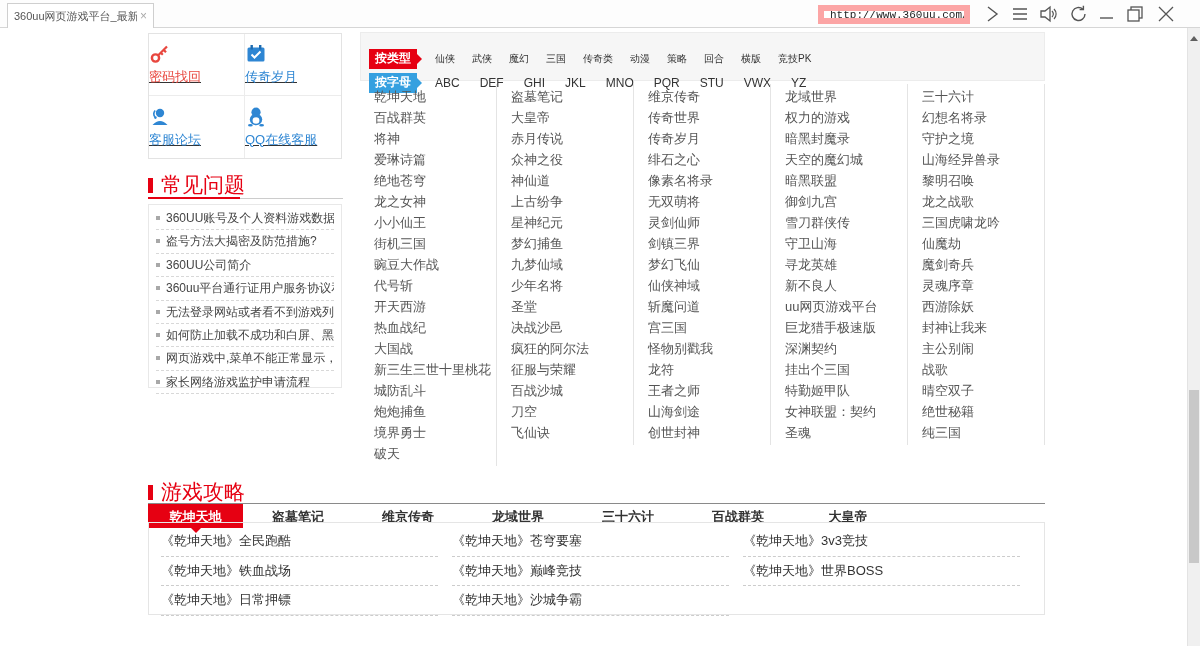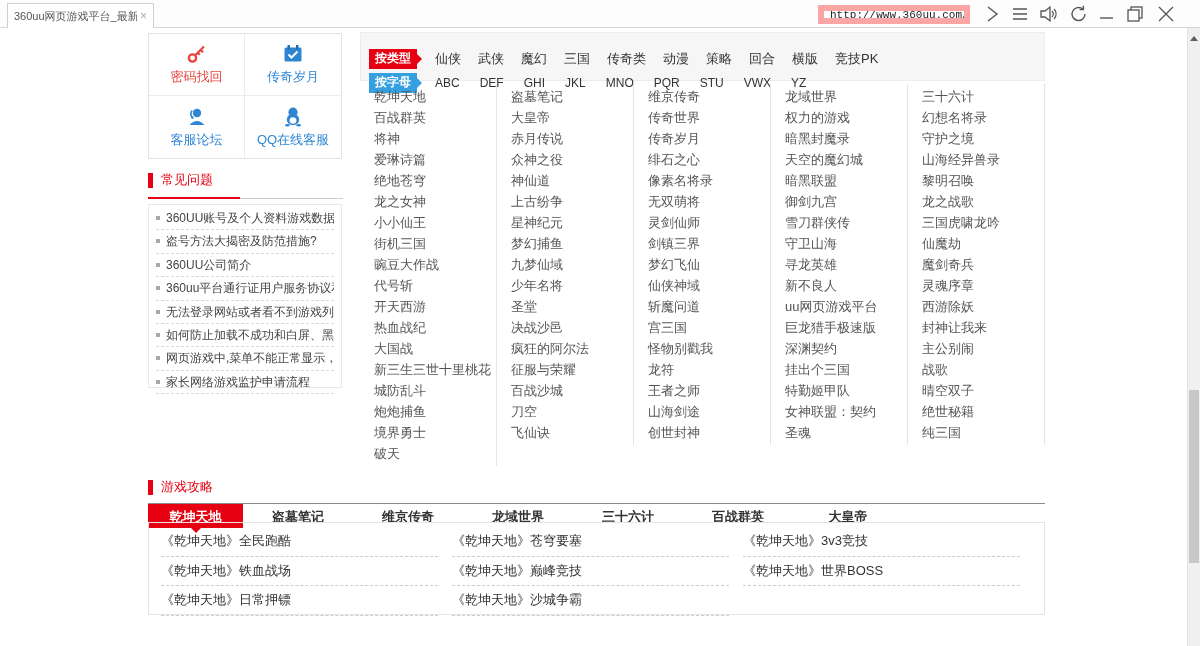--- a/index.html
+++ b/index.html
@@ -24,51 +24,51 @@
 
   
   .scrollbar { position:absolute; right:0; top:28px; width:13px; height:618px; background:#f0f0f0; border-left:1px solid #e3e3e3; }
   .scroll-up { position:absolute; top:8px; left:2px; width:0; height:0;
                border-left:4px solid transparent; border-right:4px solid transparent; border-bottom:5px solid #5f5f5f; }
   .scroll-thumb { position:absolute; top:362px; left:1px; width:10px; height:173px; background:#c8c8c8; }
 
   
   .quick-box { position:absolute; left:148px; top:33px; width:194px; height:126px; border:1px solid #e3e3e3;
                display:grid; grid-template-columns:1fr 1fr; grid-template-rows:1fr 1fr; background:#fff; }
-  .quick-cell { display:flex; flex-direction:column; align-items:center; justify-content:center; gap:3px;
-                border-right:1px solid #ececec; border-bottom:1px solid #ececec; cursor:pointer; }
+  .quick-cell { display:flex; flex-direction:column; align-items:flex-start; justify-content:center; gap:3px;
+                border-right:1px solid #ececec; border-bottom:1px solid #ececec; cursor:pointer;text-decoration:underline; }
   .quick-cell:nth-child(2n) { border-right:none; }
   .quick-cell:nth-child(n+3) { border-bottom:none; }
   .quick-label { font-size:13px; }
   .lbl-red { color:#e8473f; }
   .lbl-blue { color:#2e86d3; }
 
   
-  .section-title { position:absolute; display:flex; align-items:center; gap:8px; font-size:13px; color:#e60012; }
+  .section-title { position:absolute; display:flex; align-items:center; gap:8px; font-size:21px; color:#e60012; }
   .red-bar { width:5px; height:15px; background:#e60012; }
   .faq-underline-red  { position:absolute; left:148px; top:197px; width:92px;  height:2px; background:#e60012; }
   .faq-underline-gray { position:absolute; left:240px; top:198px; width:103px; height:1px; background:#ccc; }
 
   
   .faq-box { position:absolute; left:148px; top:204px; width:194px; height:184px; border:1px solid #e8e8e8; padding:2px 7px 0 7px; }
   .faq-box li { font-size:12px; color:#444; line-height:22.4px; border-bottom:1px dashed #d8d8d8;
                 white-space:nowrap; overflow:hidden; cursor:pointer; }
   .bullet { display:inline-block; width:4px; height:4px; background:#a8a8a8; margin-right:6px; vertical-align:2px; }
 
   
   .filter-box { position:absolute; left:360px; top:32px; width:685px; height:49px; background:#f6f6f6;
                 border:1px solid #ececec; padding:16px 0 0 8px; }
   .filter-row { display:flex; align-items:center; height:20px; }
   .badge { position:relative; color:#fff; font-size:12px; font-weight:bold; padding:1px 6px 2px 6px; cursor:pointer; }
   .badge::after { content:""; position:absolute; right:-5px; top:50%; margin-top:-5px;
                   border-top:5px solid transparent; border-bottom:5px solid transparent; border-left:5px solid #000; }
   .badge-red  { background:#e60012; }  .badge-red::after  { border-left-color:#e60012; }
   .badge-blue { background:#35a0e0; }  .badge-blue::after { border-left-color:#35a0e0; }
   .filter-items { display:flex; margin-left:18px; }
-  .filter-items li { margin-right:17px; font-size:13px; color:#333; cursor:pointer; white-space:nowrap; }
+  .filter-items li { margin-right:17px; font-size:10px; color:#333; cursor:pointer; white-space:nowrap; }
   .alpha li { font-size:12px; margin-right:20px; }
 
   
   .games { position:absolute; left:360px; top:84px; width:686px; display:flex; align-items:flex-start; }
   .game-col { width:137px; border-right:1px solid #e4e4e4; padding:2px 0 2px 14px; }
   .game-col li { font-size:13px; color:#555; line-height:21px; white-space:nowrap; cursor:pointer; }
 
   
   .guide-tabs { position:absolute; left:148px; top:503px; width:897px; height:25px;
                 border-top:1px solid #8a8a8a; display:flex; }

